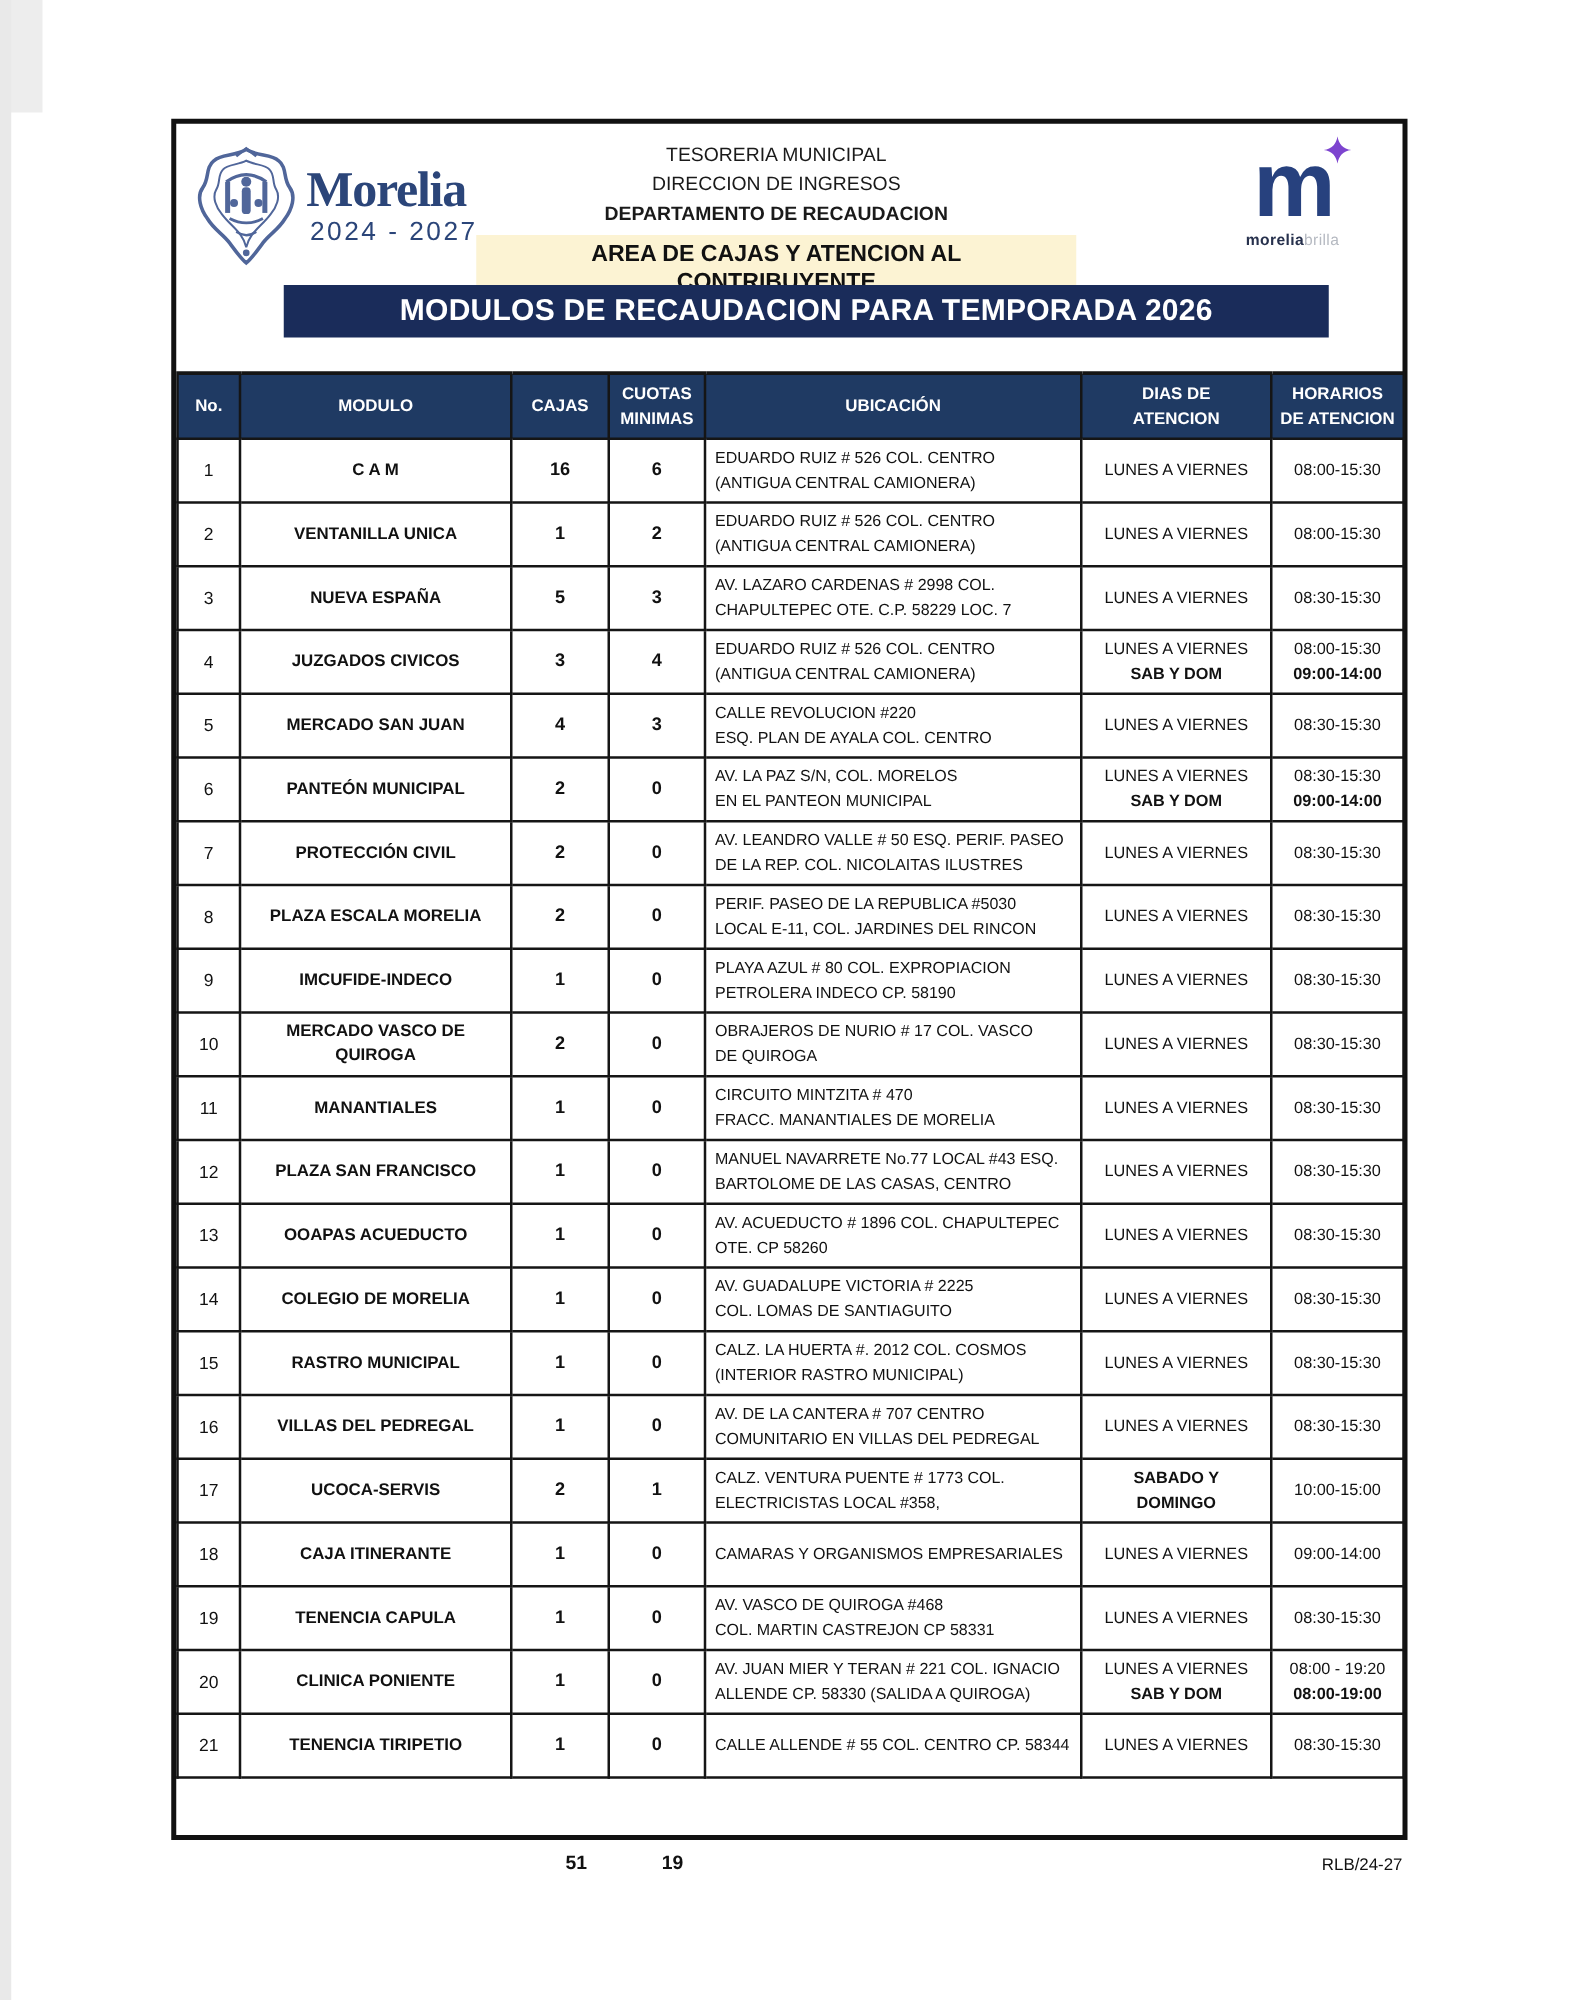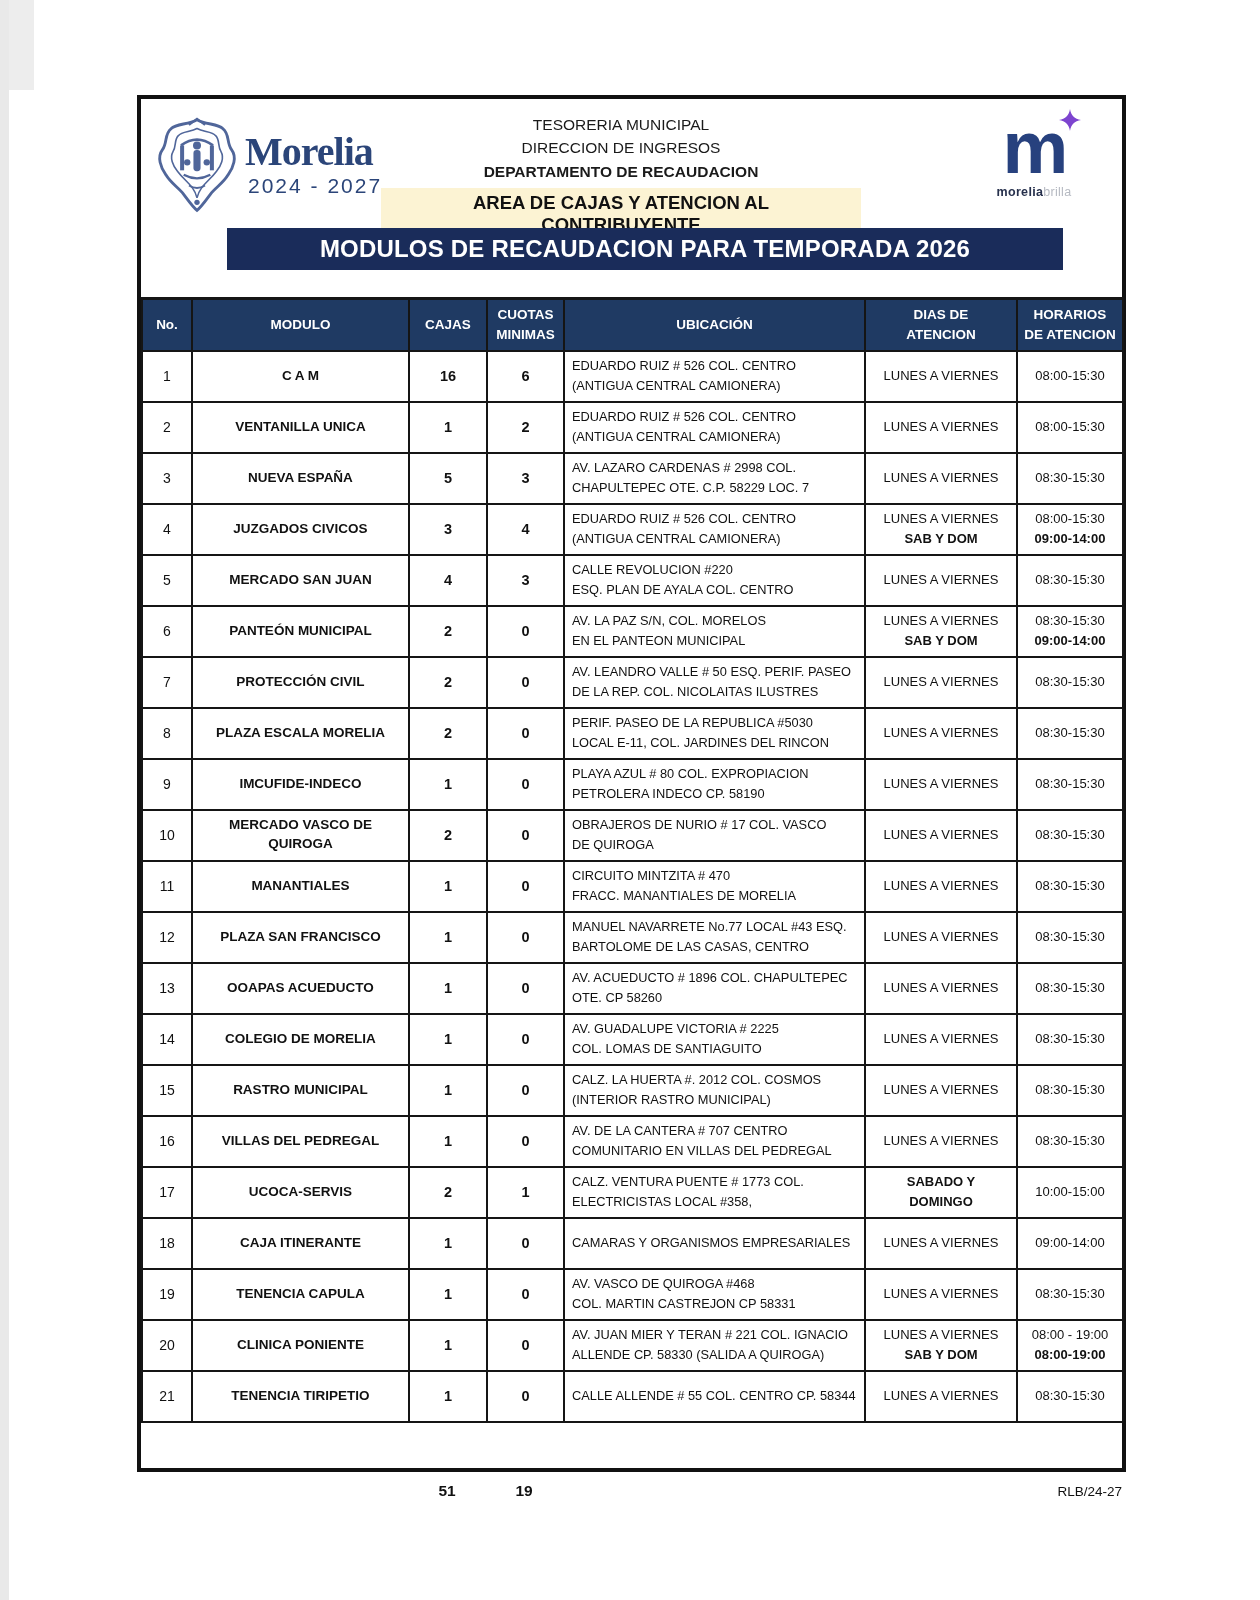--- a/index.html
+++ b/index.html
@@ -44,21 +44,21 @@
   td.c-mod { text-align:center; font-weight:bold; font-size:13.5px; white-space:pre-line; line-height:1.4; padding:0 5px; }
   td.c-num { text-align:center; font-weight:bold; font-size:14.5px; }
   td.c-ubi { text-align:left; font-size:12.8px; line-height:1.55; padding:2px 4px 2px 7px; white-space:pre-line; }
   td.c-dias, td.c-hor { text-align:center; font-size:13px; line-height:1.55; }
   td.c-hor { font-size:13px; }
   .ln { display:block; white-space:pre-line; }
   .ln:empty { display:none; }
   .ln.bold { font-weight:bold; }
 
   
-  .total { position:absolute; font-weight:bold; font-size:15.5px; transform:translateX(-50%); }
+  .total { position:absolute; font-weight:bold; font-size:15.5px; transform:translateX(-50%);margin-left:14px; }
   .total-cajas { left:447px; top:1482px; }
   .total-cuotas { left:524px; top:1482px; }
   .doc-ref { position:absolute; right:138px; top:1484px; font-size:13.5px; }
 </style>
 </head>
 <body>
 
 <div class="photo-corner"></div>
 <div class="photo-strip"></div>
 
@@ -464,21 +464,21 @@
     <td class="c-mod">CLINICA PONIENTE</td>
     <td class="c-num">1</td>
     <td class="c-num">0</td>
     <td class="c-ubi">AV. JUAN MIER Y TERAN # 221 COL. IGNACIO
 ALLENDE CP. 58330 (SALIDA A QUIROGA)</td>
     <td class="c-dias">
       <span class="ln">LUNES A VIERNES</span>
       <span class="ln bold">SAB Y DOM</span>
     </td>
     <td class="c-hor">
-      <span class="ln">08:00 - 19:00</span>
+      <span class="ln">08:00 - 19:20</span>
       <span class="ln bold">08:00-19:00</span>
     </td>
   </tr>
 
   <tr>
     <td class="c-no">21</td>
     <td class="c-mod">TENENCIA TIRIPETIO</td>
     <td class="c-num">1</td>
     <td class="c-num">0</td>
     <td class="c-ubi">CALLE ALLENDE # 55 COL. CENTRO CP. 58344</td>

